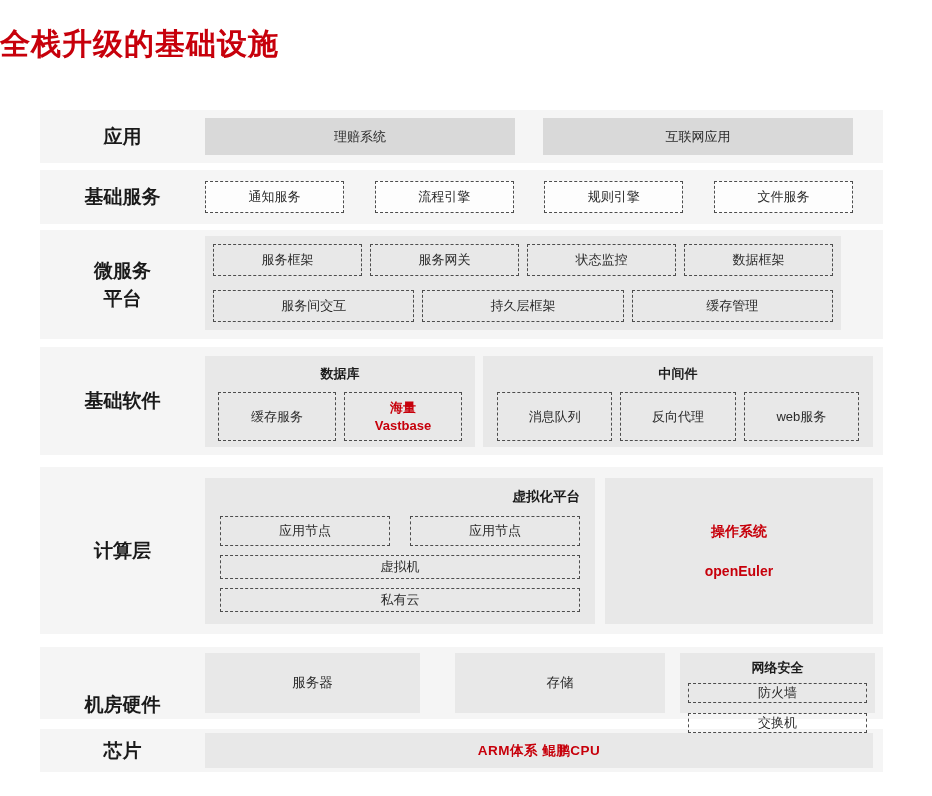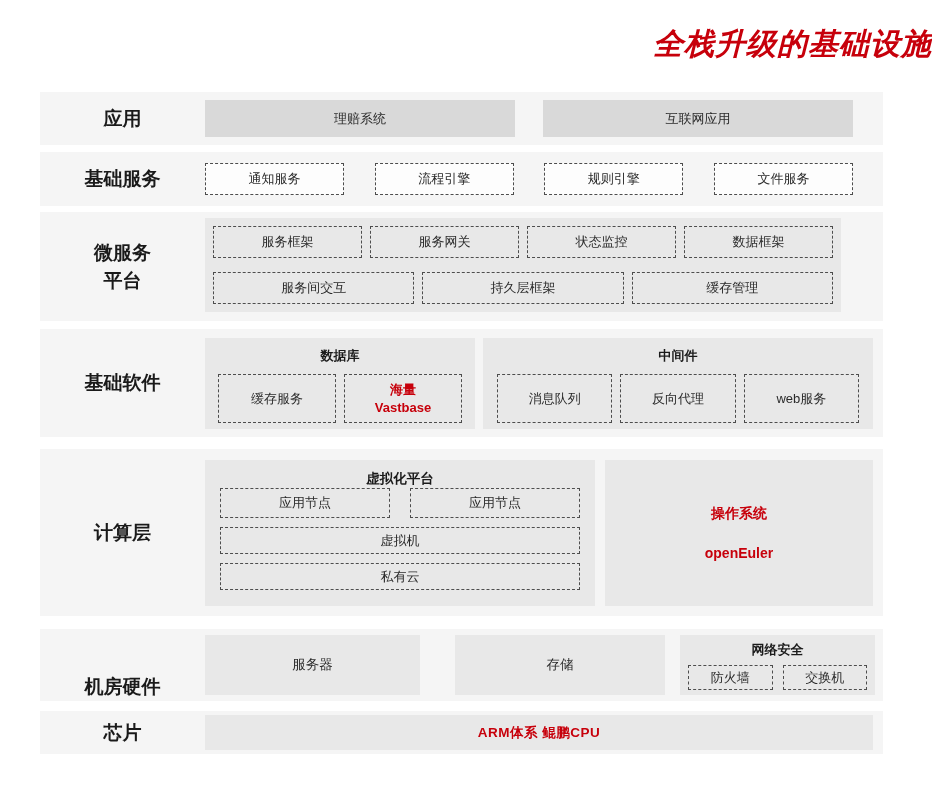--- a/index.html
+++ b/index.html
@@ -15,27 +15,26 @@
   html, body { margin: 0; padding: 0; }
   body {
     width: 932px; height: 796px;
     background: #ffffff;
     font-family: "Liberation Sans", "DejaVu Sans", sans-serif;
     position: relative;
     overflow: hidden;
   }
   .title {
     position: absolute; top: 24px; left: 0; width: 932px;
-    text-align: right;
+    text-align: left;
     font-size: 30px; font-weight: bold; color: var(--accent);
     letter-spacing: 1px;
     margin: 0;
-    font-style: italic;
-  }
-  .rows { position: absolute; left: 40px; top: 92px; width: 843px; }
+  }
+  .rows { position: absolute; left: 40px; top: 110px; width: 843px; }
   .row { display: flex; background: var(--row-bg); }
   .row-label {
     flex: 0 0 165px; width: 165px;
     display: flex; flex-direction: column;
     align-items: center; justify-content: center;
     font-size: 19px; font-weight: bold; color: var(--text);
     line-height: 1.45;
   }
   .row-content { flex: 1; min-width: 0; }
 
@@ -85,21 +84,21 @@
   .container-database { width: 270px; padding: 9px 13px 12px; }
   .container-middleware { flex: 1; padding: 9px 14px 12px; }
   #row-software .container-header { margin-bottom: 9px; }
   .software-boxes { display: flex; gap: 8px; height: 49px; }
   .software-boxes .dash-box { flex: 1; flex-direction: column; line-height: 1.35; }
 
   
   #row-compute { height: 167px; margin-bottom: 13px; }
   #row-compute .row-content { display: flex; gap: 10px; padding: 11px 10px 10px 0; }
   .container-virt { width: 390px; padding: 10px 15px 12px; display: flex; flex-direction: column; }
-  .container-virt .container-header { font-size: 13.5px; }
+  .container-virt .container-header { margin-bottom: 10px; font-size: 13.5px; text-align: right; }
   .virt-nodes { display: flex; gap: 20px; margin-bottom: 9px; }
   .virt-nodes .dash-box { flex: 1; height: 30px; }
   .virt-wide { height: 27px; margin-bottom: 9px; }
   .virt-wide:last-child { margin-bottom: 0; }
   .container-os {
     flex: 1; display: flex; flex-direction: column;
     align-items: center; justify-content: center; gap: 22px;
   }
   .container-os .red { font-size: 14px; }
 
@@ -113,21 +112,21 @@
   }
   .hw-server { width: 215px; }
   .hw-storage { width: 210px; margin-left: 35px; }
   .hw-network {
     width: 195px; margin-left: 15px;
     display: flex; flex-direction: column;
     align-items: stretch; justify-content: flex-start;
     padding: 6px 8px 0;
   }
   .hw-network .container-header { margin-bottom: 6px; }
-  .network-boxes { display: flex; gap: 10px; }
+  .network-boxes { display: flex; gap: 10px; flex-direction: column; }
   .network-boxes .dash-box { flex: 1; height: 25px; }
 
   
   #row-chip { height: 43px; }
   #row-chip .row-content { padding: 4px 10px 4px 0; }
   .chip-box {
     height: 35px; background: var(--container-bg);
     display: flex; align-items: center; justify-content: center;
   }
   .chip-box .red { font-size: 13.5px; letter-spacing: 0.5px; }

